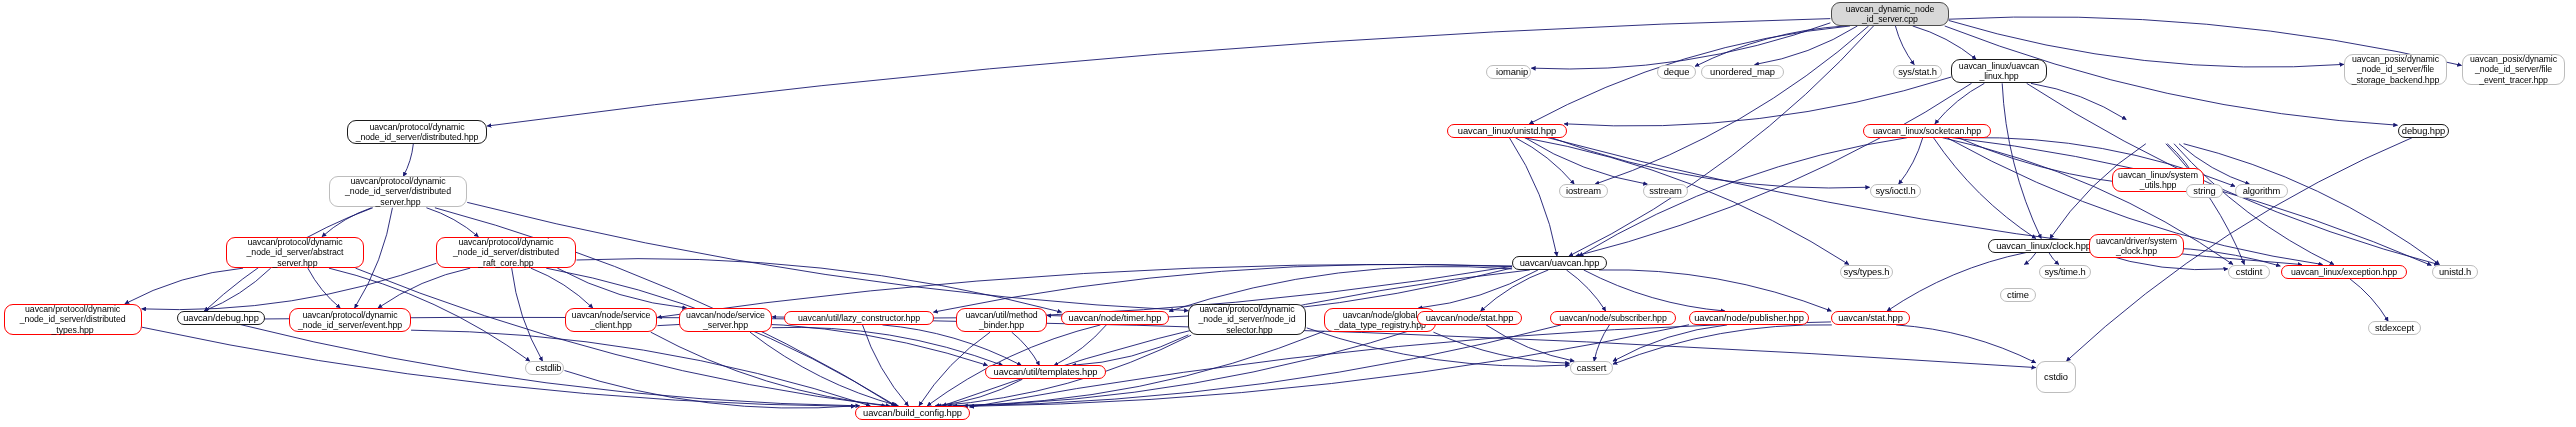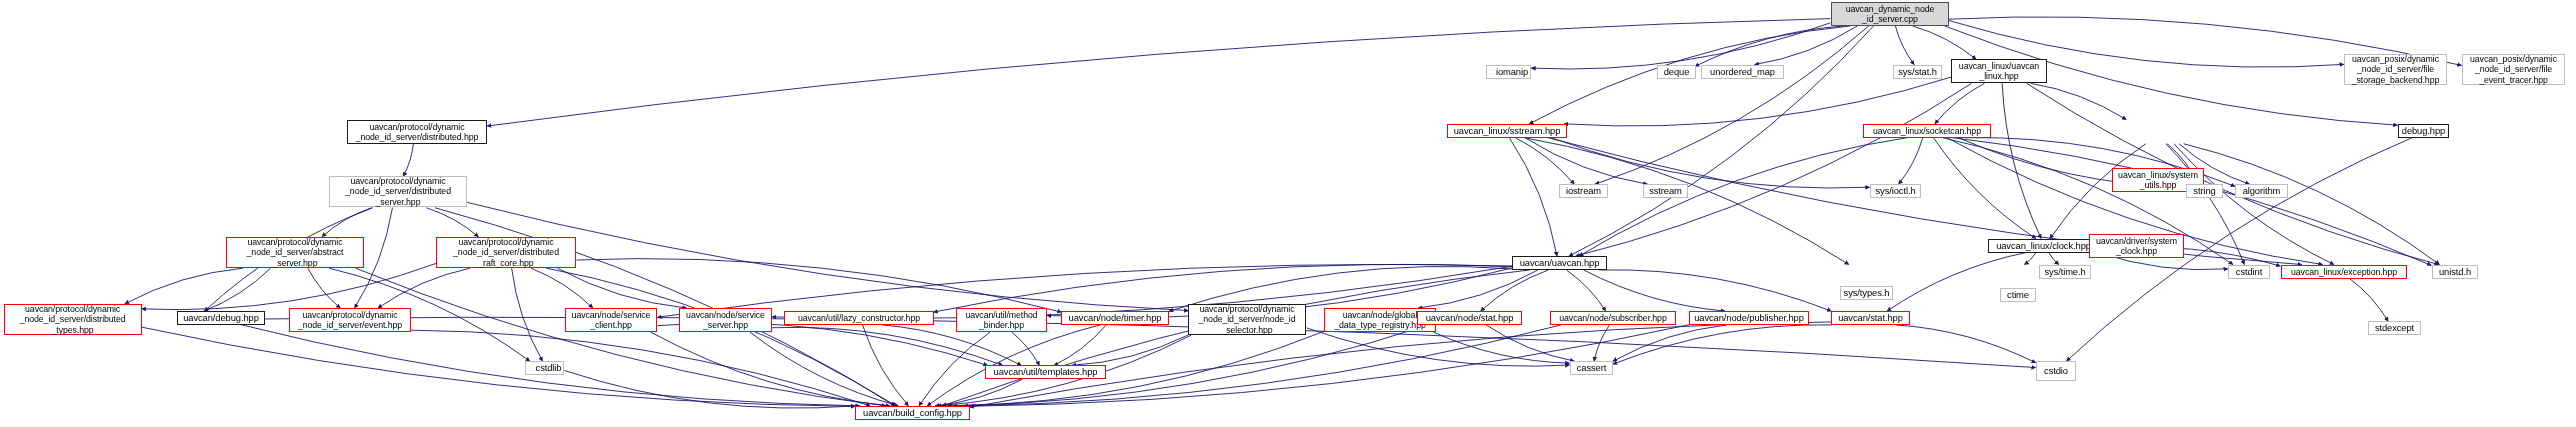--- a/index.html
+++ b/index.html
@@ -19,20 +19,21 @@
     display:flex;
     align-items:center;
     justify-content:flex-start;
     text-align:center;
     line-height:1.16;
     font-size:9.4px;
     color:#000000;
     background:#ffffff;
     white-space:pre;
     letter-spacing:-0.1px;
+    border-radius:9px;
   }
   .node.sys{border:0.6px solid #bdbdbd;}
   .node.proj{border:1px solid #ff0000;}
   .node.mid{border:1px solid #1a1a1a;}
   .node.root{border:1px solid #4d4d4d;background:#d8d8d8;}
   .node span{display:block;width:100%;}
 </style>
 </head>
 <body>
 
@@ -162,21 +163,21 @@
       <div class="node mid" style="left: 1951px; top: 59px; width: 96px; height: 24px; font-size: 8.8px;"><span>uavcan_linux/uavcan
 _linux.hpp</span></div>
       <div class="node sys" style="left: 2344px; top: 54px; width: 103px; height: 31px; font-size: 8.8px;"><span>uavcan_posix/dynamic
 _node_id_server/file
 _storage_backend.hpp</span></div>
       <div class="node sys" style="left: 2462px; top: 54px; width: 103px; height: 31px; font-size: 8.8px;"><span>uavcan_posix/dynamic
 _node_id_server/file
 _event_tracer.hpp</span></div>
       <div class="node mid" style="left: 347px; top: 120px; width: 140px; height: 24px; font-size: 8.8px;"><span>uavcan/protocol/dynamic
 _node_id_server/distributed.hpp</span></div>
-      <div class="node proj" style="left: 1447px; top: 124px; width: 120px; height: 14px;"><span>uavcan_linux/sstream.hpp</span></div>
+      <div class="node proj" style="left: 1447px; top: 124px; width: 120px; height: 14px;"><span>uavcan_linux/unistd.hpp</span></div>
       <div class="node mid" style="left: 2398px; top: 124px; width: 51px; height: 14px;"><span>debug.hpp</span></div>
       <div class="node proj" style="left: 1863px; top: 124px; width: 128px; height: 14px; font-size: 8.8px;"><span>uavcan_linux/socketcan.hpp</span></div>
       <div class="node proj" style="left: 2112px; top: 120px; width: 92px; height: 24px; font-size: 8.8px; margin-top: 48px;"><span>uavcan_linux/system
 _utils.hpp</span></div>
       <div class="node sys" style="left: 329px; top: 176px; width: 138px; height: 31px; font-size: 8.8px;"><span>uavcan/protocol/dynamic
 _node_id_server/distributed
 _server.hpp</span></div>
       <div class="node sys" style="left: 1559px; top: 184px; width: 49px; height: 14px;"><span>iostream</span></div>
       <div class="node sys" style="left: 1643px; top: 184px; width: 45px; height: 14px;"><span>sstream</span></div>
       <div class="node sys" style="left: 1870px; top: 184px; width: 51px; height: 14px;"><span>sys/ioctl.h</span></div>
@@ -185,21 +186,21 @@
       <div class="node mid" style="left: 1988px; top: 239px; width: 111px; height: 14px;"><span>uavcan_linux/clock.hpp</span></div>
       <div class="node proj" style="left: 2089px; top: 234px; width: 95px; height: 24px; font-size: 8.8px;"><span>uavcan/driver/system
 _clock.hpp</span></div>
       <div class="node proj" style="left: 226px; top: 237px; width: 138px; height: 31px; font-size: 8.8px;"><span>uavcan/protocol/dynamic
 _node_id_server/abstract
 _server.hpp</span></div>
       <div class="node proj" style="left: 436px; top: 237px; width: 140px; height: 31px; font-size: 8.8px;"><span>uavcan/protocol/dynamic
 _node_id_server/distributed
 _raft_core.hpp</span></div>
       <div class="node mid" style="left: 1512px; top: 256px; width: 95px; height: 14px;"><span>uavcan/uavcan.hpp</span></div>
-      <div class="node sys" style="left: 1840px; top: 265px; width: 53px; height: 14px; margin-top: 21px;"><span>sys/types.h</span></div>
+      <div class="node sys" style="left: 1840px; top: 265px; width: 53px; height: 14px;"><span>sys/types.h</span></div>
       <div class="node sys" style="left: 2000px; top: 265px; width: 36px; height: 14px; margin-top: 23px;"><span>ctime</span></div>
       <div class="node sys" style="left: 2039px; top: 265px; width: 52px; height: 14px;"><span>sys/time.h</span></div>
       <div class="node sys" style="left: 2228px; top: 265px; width: 42px; height: 14px;"><span>cstdint</span></div>
       <div class="node proj" style="left: 2281px; top: 265px; width: 126px; height: 14px; font-size: 8.8px;"><span>uavcan_linux/exception.hpp</span></div>
       <div class="node sys" style="left: 2432px; top: 265px; width: 46px; height: 14px;"><span>unistd.h</span></div>
       <div class="node proj" style="left: 3.6px; top: 304px; width: 138px; height: 31px; font-size: 8.8px;"><span>uavcan/protocol/dynamic
 _node_id_server/distributed
 _types.hpp</span></div>
       <div class="node mid" style="left: 149px; top: 311px; width: 88px; height: 14px; margin-left: 28px;"><span>uavcan/debug.hpp</span></div>
       <div class="node proj" style="left: 289px; top: 308px; width: 122px; height: 24px; font-size: 8.8px;"><span>uavcan/protocol/dynamic
@@ -217,18 +218,18 @@
 _selector.hpp</span></div>
       <div class="node proj" style="left: 1324px; top: 308px; width: 112px; height: 24px; font-size: 8.8px;"><span>uavcan/node/global
 _data_type_registry.hpp</span></div>
       <div class="node proj" style="left: 1417px; top: 311px; width: 105px; height: 14px;"><span>uavcan/node/stat.hpp</span></div>
       <div class="node proj" style="left: 1550px; top: 311px; width: 126px; height: 14px; font-size: 8.8px;"><span>uavcan/node/subscriber.hpp</span></div>
       <div class="node proj" style="left: 1689px; top: 311px; width: 120px; height: 14px;"><span>uavcan/node/publisher.hpp</span></div>
       <div class="node proj" style="left: 1831px; top: 311px; width: 79px; height: 14px;"><span>uavcan/stat.hpp</span></div>
       <div class="node sys" style="left: 525px; top: 361px; width: 39px; height: 14px; padding-left: 8px;"><span>cstdlib</span></div>
       <div class="node proj" style="left: 985px; top: 365px; width: 121px; height: 14px;"><span>uavcan/util/templates.hpp</span></div>
       <div class="node sys" style="left: 1570px; top: 361px; width: 43px; height: 14px;"><span>cassert</span></div>
-      <div class="node sys" style="left: 2036px; top: 361px; width: 40px; height: 20px;"><span>cstdio</span></div>
+      <div class="node sys" style="left: 2036px; top: 361px; width: 40px; height: 32px;"><span>cstdio</span></div>
       <div class="node sys" style="left: 2368px; top: 321px; width: 53px; height: 14px;"><span>stdexcept</span></div>
       <div class="node proj" style="left: 855px; top: 406px; width: 115px; height: 14px;"><span>uavcan/build_config.hpp</span></div>
     </div>
 </div>
 
 
 </body></html>

